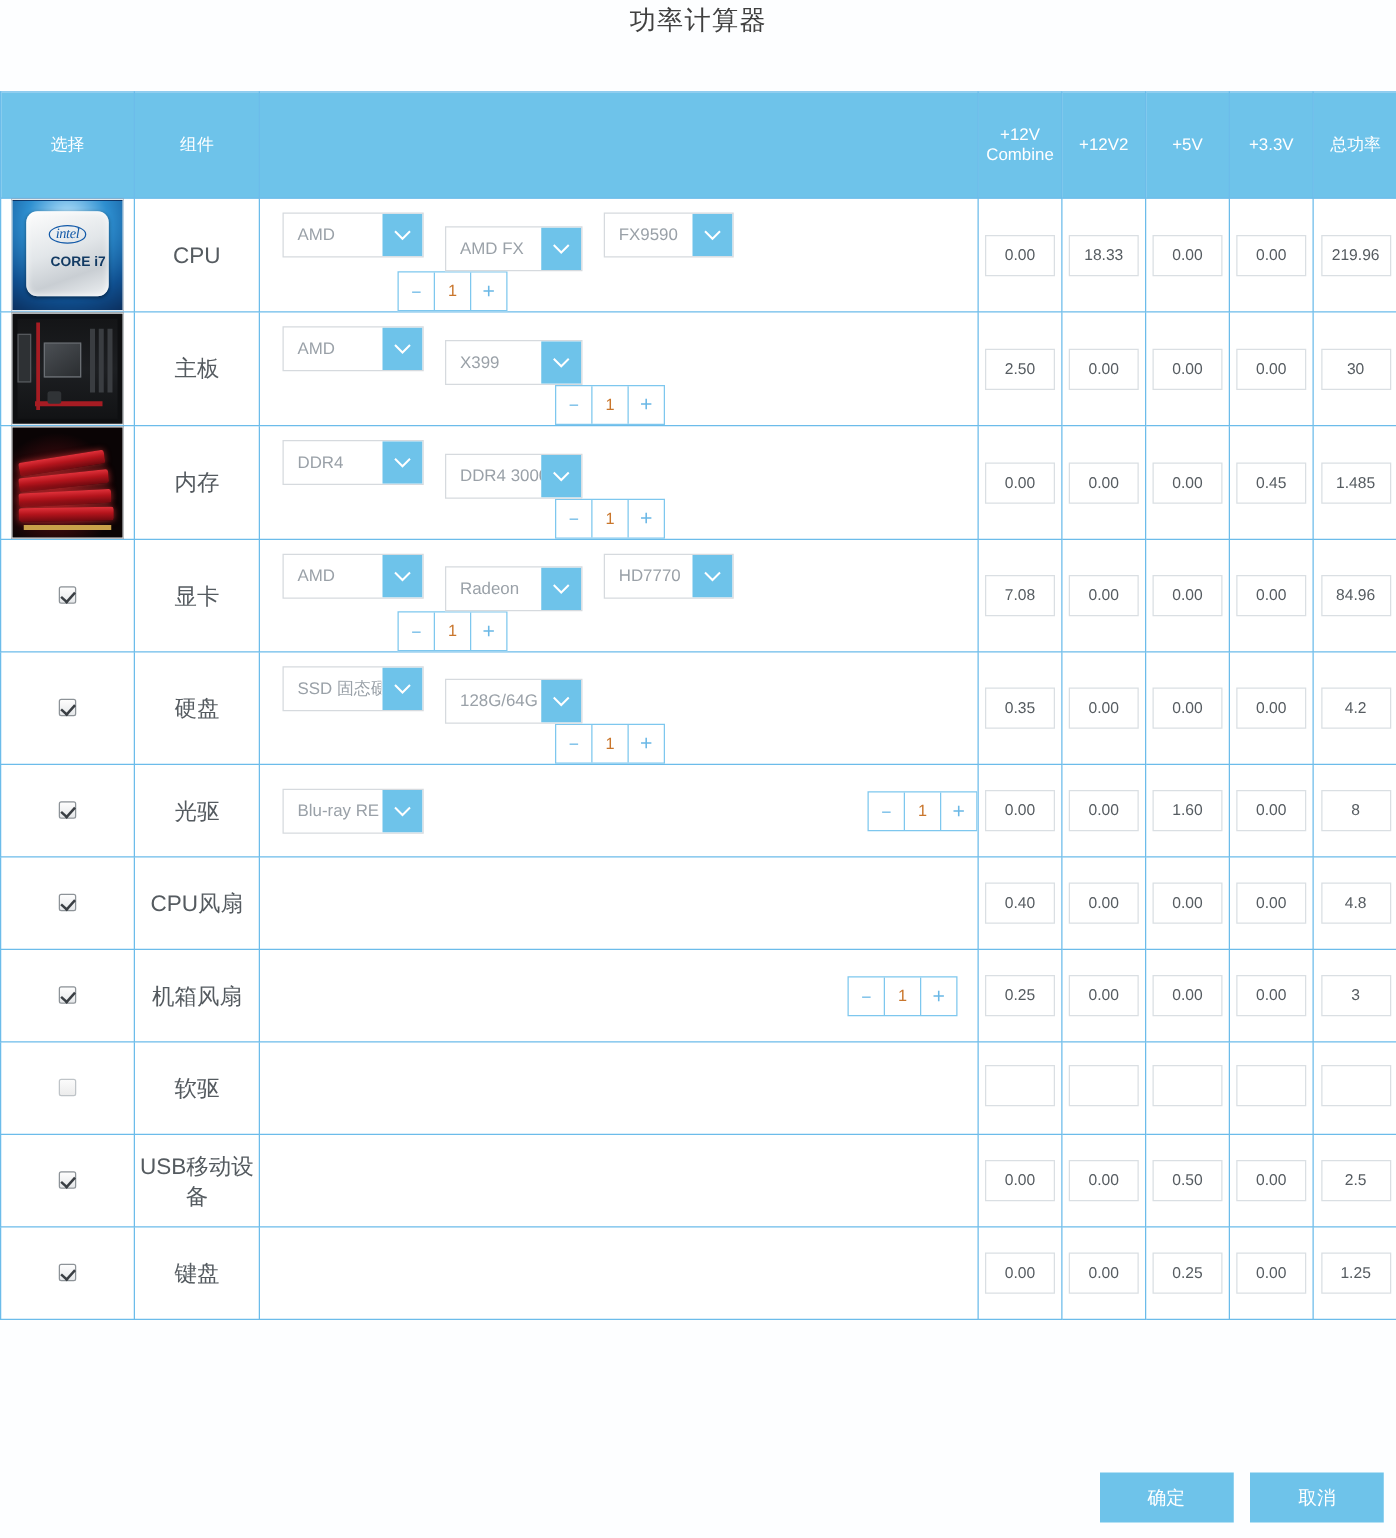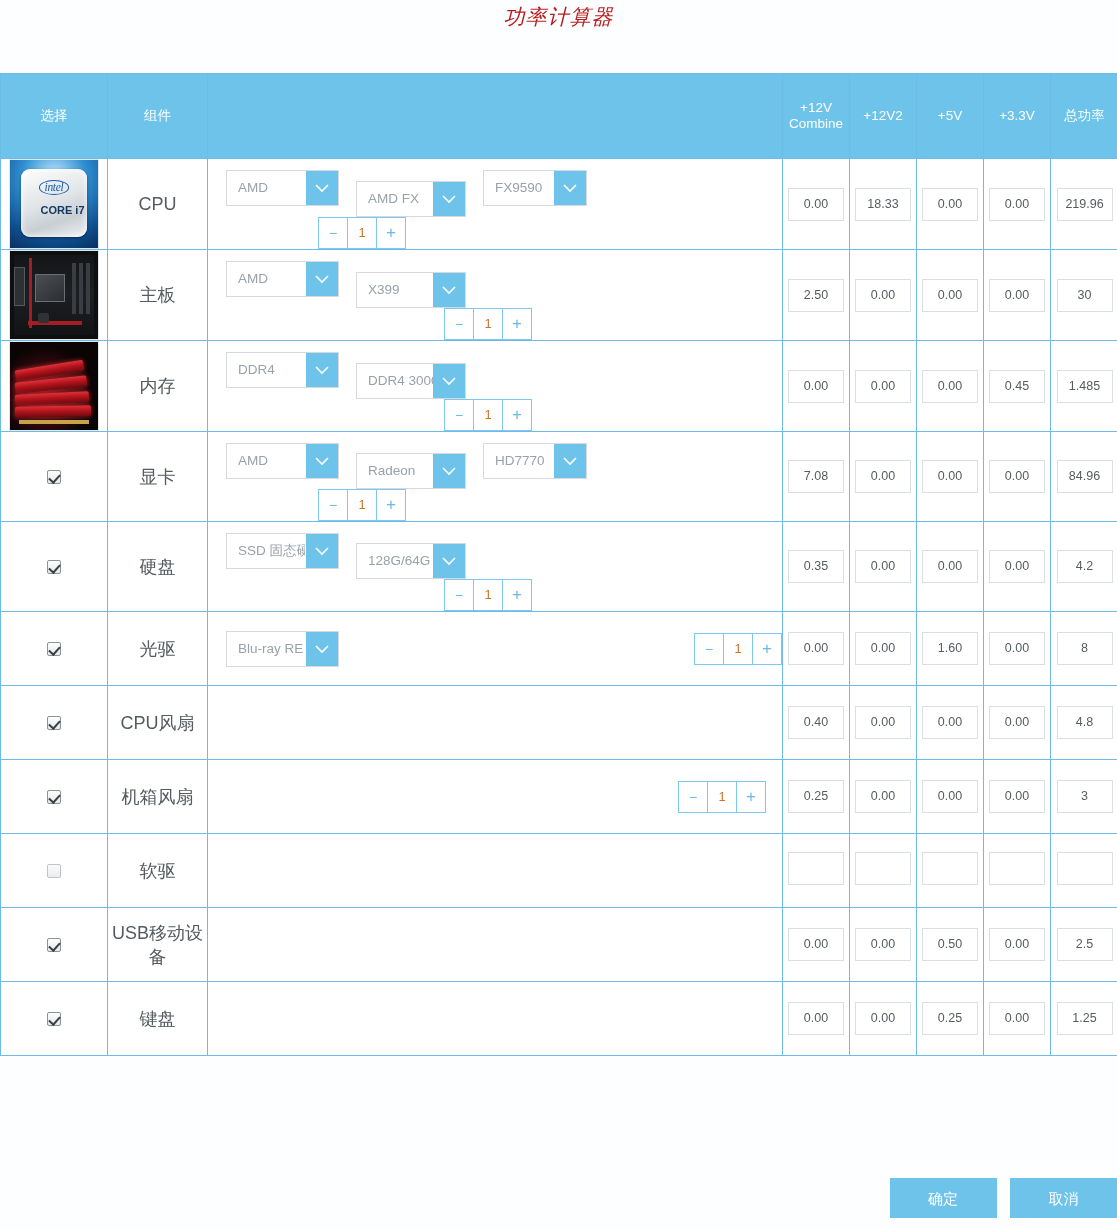--- a/index.html
+++ b/index.html
@@ -10,27 +10,26 @@
     font-family: "Liberation Sans", "DejaVu Sans", sans-serif;
   }
   .page {
     width: 1117px; height: 1230px;
     position: relative;
     background: #fdfeff;
     overflow: hidden;
   }
   .title {
     text-align: center;
-    color: #b91c1c;
+    color: #404040;
     font-size: 21px;
     line-height: 21px;
     padding-top: 6px;
     letter-spacing: 1px;
     font-weight: 400;
-    font-style: italic;
   }
 
   
   .calc-table {
     position: absolute;
     left: 0; top: 73px;
     width: 1117px;
     border-collapse: collapse;
     table-layout: fixed;
   }
@@ -227,20 +226,21 @@
     color: #565c61;
     text-align: center;
   }
 
   
   .footer {
     position: absolute;
     left: 0; top: 1178px;
     width: 1117px;
     text-align: right;
+    padding-right: 10px;
   }
   .btn {
     display: inline-block;
     width: 107px; height: 40px;
     line-height: 40px;
     background: #6ec3ea;
     color: #ffffff;
     font-size: 15px;
     text-align: center;
     margin-left: 9px;

